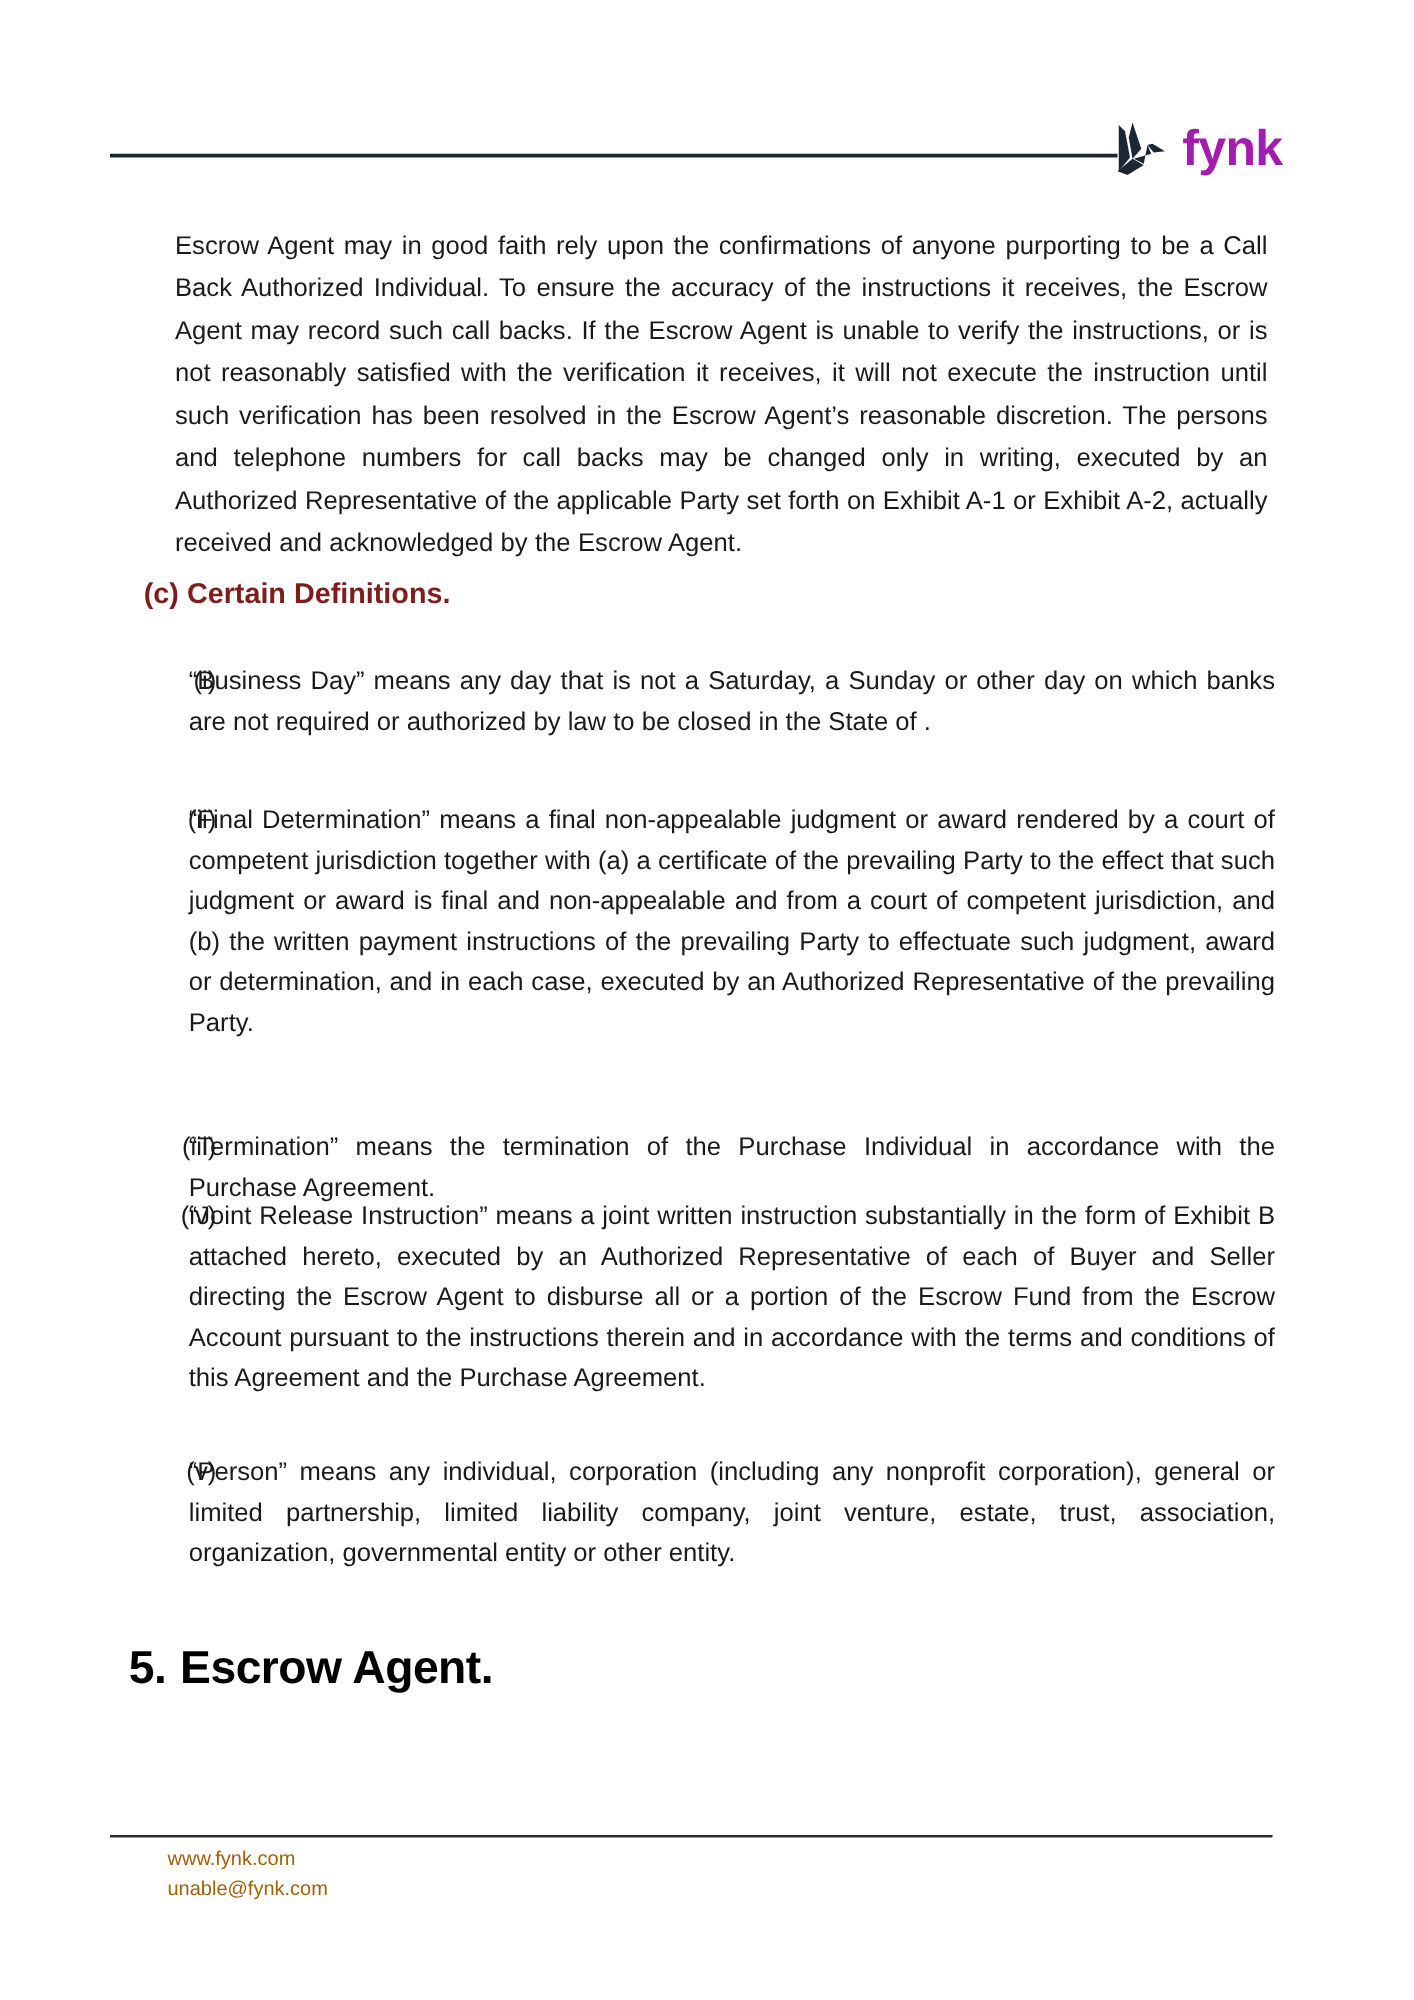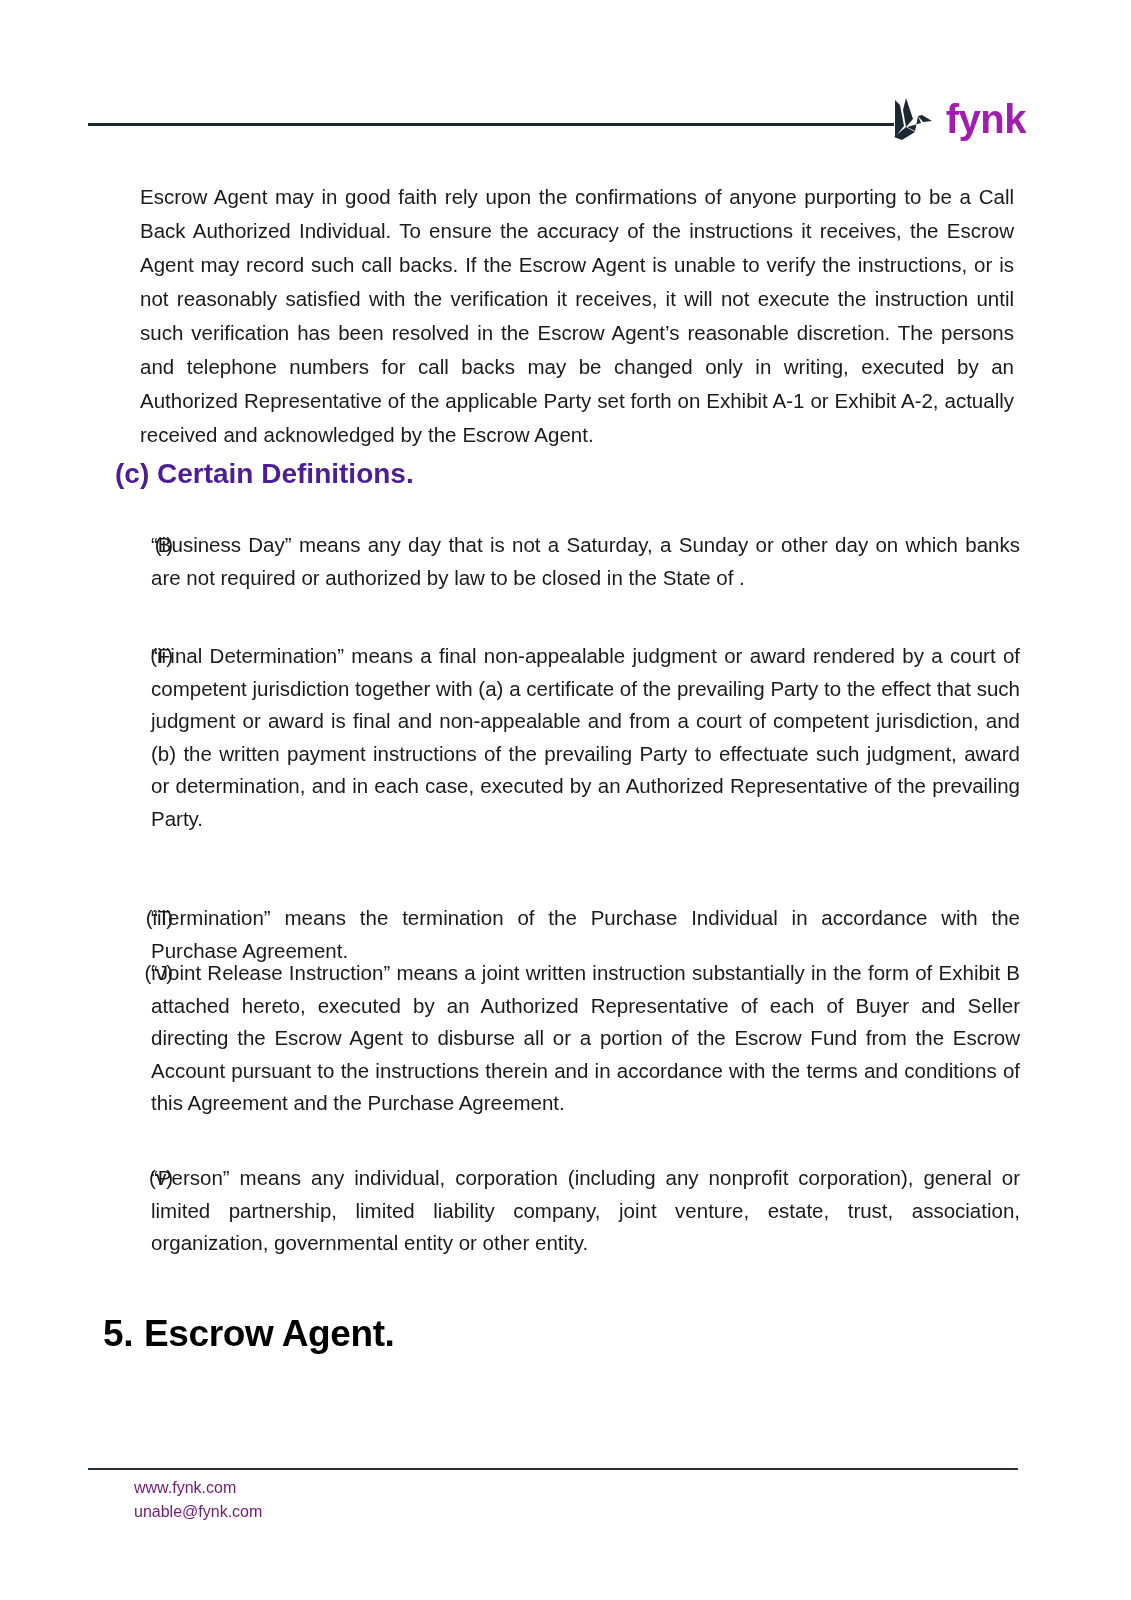--- a/index.html
+++ b/index.html
@@ -76,24 +76,24 @@
   }
   .para-intro {
     left: 140px;
     top: 159px;
     width: 874px;
   }
   .section-label {
     position: absolute;
     left: 115px;
     top: 458px;
-    font-size: 28px;
+    font-size: 23px;
     font-weight: bold;
     line-height: 32px;
-    color: #4c1d95;
+    color: #7f1d1d;
   }
 
   .defs {
     position: absolute;
     left: 0;
     top: 0;
     width: 1131px;
   }
   .def-item {
     position: absolute;
@@ -141,21 +141,21 @@
     width: 930px;
     height: 2px;
     background: #2a2f36;
   }
   .footer-lines {
     position: absolute;
     left: 134px;
     top: 1476px;
     font-size: 16px;
     line-height: 24px;
-    color: #701a75;
+    color: #a16207;
   }
   .footer-lines div { white-space: nowrap; }
 </style>
 </head>
 <body>
 
 <div class="page">
 
   <div class="header">
     <div class="header-rule"></div>

